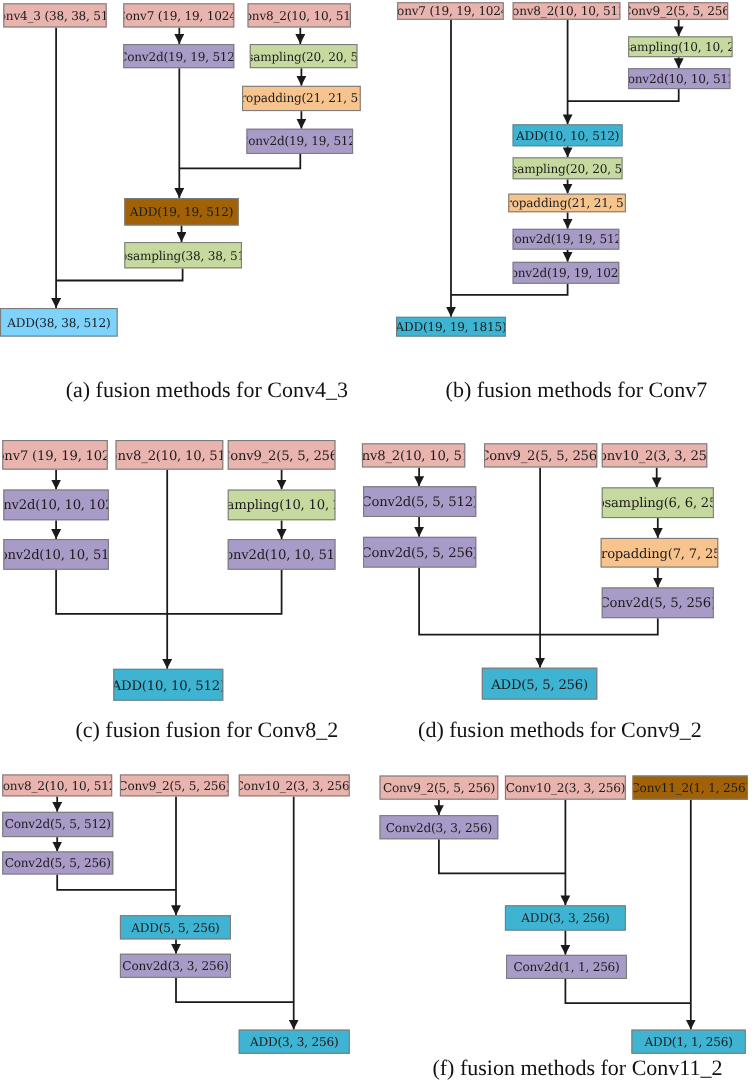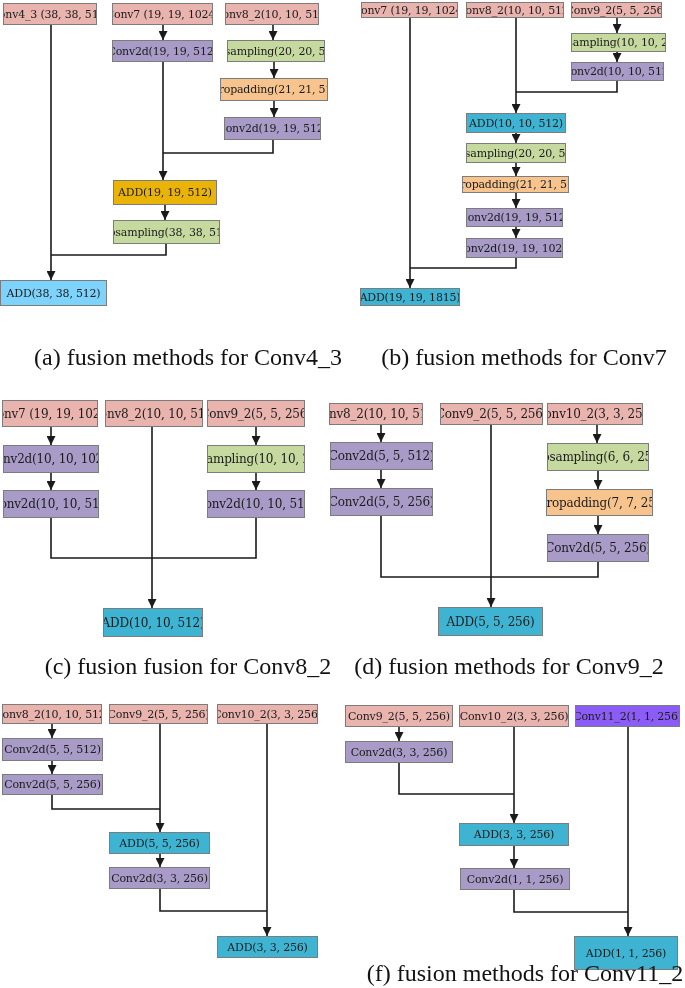--- a/index.html
+++ b/index.html
@@ -10,21 +10,21 @@
   .node{
     position:absolute;z-index:2;box-sizing:border-box;
     border:1px solid #7c7c7c;
     display:flex;align-items:center;justify-content:center;
     font-family:"DejaVu Serif",serif;font-size:11px;color:#1c1c1c;
     white-space:nowrap;overflow:hidden;letter-spacing:-0.2px;
   }
   .p-c,.p-d{font-size:12px;}
   .caption{
     position:absolute;z-index:2;text-align:center;
-    font-family:"Liberation Serif",serif;font-size:24px;color:#121212;
+    font-family:"Liberation Serif",serif;font-size:20px;color:#121212;
     white-space:nowrap;
   }
 </style>
 </head>
 <body>
 
 <div id="figure">
   <svg id="edges" xmlns="http://www.w3.org/2000/svg" width="685" height="988">
       <defs>
         <marker id="arr" markerWidth="10" markerHeight="9" refX="9" refY="4.5" orient="auto" markerUnits="userSpaceOnUse">
@@ -79,21 +79,21 @@
       <polyline points="514,890 514,912 628,912" fill="none" stroke="#1a1a1a" stroke-width="1.6"></polyline>
       <polyline points="628,727 628,936" fill="none" stroke="#1a1a1a" stroke-width="1.6" marker-end="url(#arr)"></polyline>
     </svg>
 <div class="node p-a" style="left: 3px; top: 3px; width: 94px; height: 22px; background: rgb(233, 179, 174);">Conv4_3 (38, 38, 512)</div>
     <div class="node p-a" style="left: 112px; top: 3px; width: 101px; height: 22px; background: rgb(233, 179, 174);">Conv7 (19, 19, 1024)</div>
     <div class="node p-a" style="left: 225px; top: 3px; width: 94px; height: 22px; background: rgb(233, 179, 174);">Conv8_2(10, 10, 512)</div>
     <div class="node p-a" style="left: 112px; top: 40px; width: 101px; height: 22px; background: rgb(168, 155, 200);">Conv2d(19, 19, 512)</div>
     <div class="node p-a" style="left: 227px; top: 40px; width: 98px; height: 22px; background: rgb(198, 218, 159);">Upsampling(20, 20, 512)</div>
     <div class="node p-a" style="left: 220px; top: 78px; width: 108px; height: 23px; background: rgb(248, 196, 142);">Zeropadding(21, 21, 512)</div>
     <div class="node p-a" style="left: 224px; top: 117px; width: 97px; height: 23px; background: rgb(168, 155, 200);">Conv2d(19, 19, 512)</div>
-    <div class="node p-a" style="left: 113px; top: 180px; width: 104px; height: 25px; background: #eab308;">ADD(19, 19, 512)</div>
+    <div class="node p-a" style="left: 113px; top: 180px; width: 104px; height: 25px; background: #a16207;">ADD(19, 19, 512)</div>
     <div class="node p-a" style="left: 113px; top: 220px; width: 107px; height: 24px; background: rgb(198, 218, 159);">Upsampling(38, 38, 512)</div>
     <div class="node p-a" style="left: 0px; top: 280px; width: 107px; height: 26px; background: #7dd3fc;">ADD(38, 38, 512)</div>
     <div class="caption" style="left: 18px; top: 344px; width: 340px;">(a) fusion methods for Conv4_3</div>
     <div class="node p-b" style="left: 361px; top: 2px; width: 97px; height: 16px; background: rgb(233, 179, 174);">Conv7 (19, 19, 1024)</div>
     <div class="node p-b" style="left: 466px; top: 2px; width: 98px; height: 16px; background: rgb(233, 179, 174);">Conv8_2(10, 10, 512)</div>
     <div class="node p-b" style="left: 571px; top: 2px; width: 91px; height: 16px; background: rgb(233, 179, 174);">Conv9_2(5, 5, 256)</div>
     <div class="node p-b" style="left: 571px; top: 33px; width: 95px; height: 19px; background: rgb(198, 218, 159);">Upsampling(10, 10, 256)</div>
     <div class="node p-b" style="left: 571px; top: 62px; width: 93px; height: 19px; background: rgb(168, 155, 200);">Conv2d(10, 10, 512)</div>
     <div class="node p-b" style="left: 466px; top: 113px; width: 100px; height: 20px; background: rgb(62, 180, 210);">ADD(10, 10, 512)</div>
     <div class="node p-b" style="left: 466px; top: 143px; width: 100px; height: 20px; background: rgb(198, 218, 159);">Upsampling(20, 20, 512)</div>
@@ -124,19 +124,19 @@
     <div class="node p-e" style="left: 2px; top: 704px; width: 100px; height: 20px; background: rgb(233, 179, 174);">Conv8_2(10, 10, 512)</div>
     <div class="node p-e" style="left: 109px; top: 704px; width: 99px; height: 20px; background: rgb(233, 179, 174);">Conv9_2(5, 5, 256)</div>
     <div class="node p-e" style="left: 217px; top: 704px; width: 101px; height: 20px; background: rgb(233, 179, 174);">Conv10_2(3, 3, 256)</div>
     <div class="node p-e" style="left: 2px; top: 738px; width: 101px; height: 23px; background: rgb(168, 155, 200);">Conv2d(5, 5, 512)</div>
     <div class="node p-e" style="left: 2px; top: 774px; width: 101px; height: 21px; background: rgb(168, 155, 200);">Conv2d(5, 5, 256)</div>
     <div class="node p-e" style="left: 109px; top: 832px; width: 101px; height: 22px; background: rgb(62, 180, 210);">ADD(5, 5, 256)</div>
     <div class="node p-e" style="left: 109px; top: 867px; width: 101px; height: 22px; background: rgb(168, 155, 200);">Conv2d(3, 3, 256)</div>
     <div class="node p-e" style="left: 217px; top: 936px; width: 101px; height: 22px; background: rgb(62, 180, 210);">ADD(3, 3, 256)</div>
     <div class="node p-f" style="left: 345px; top: 705px; width: 108px; height: 22px; background: rgb(233, 179, 174);">Conv9_2(5, 5, 256)</div>
     <div class="node p-f" style="left: 459px; top: 705px; width: 110px; height: 22px; background: rgb(233, 179, 174);">Conv10_2(3, 3, 256)</div>
-    <div class="node p-f" style="left: 575px; top: 705px; width: 105px; height: 22px; background: #8b5cf6;">Conv11_2(1, 1, 256)</div>
+    <div class="node p-f" style="left: 575px; top: 705px; width: 105px; height: 22px; background: #a16207;">Conv11_2(1, 1, 256)</div>
     <div class="node p-f" style="left: 345px; top: 741px; width: 108px; height: 22px; background: rgb(168, 155, 200);">Conv2d(3, 3, 256)</div>
     <div class="node p-f" style="left: 459px; top: 823px; width: 110px; height: 23px; background: rgb(62, 180, 210);">ADD(3, 3, 256)</div>
     <div class="node p-f" style="left: 460px; top: 868px; width: 110px; height: 22px; background: rgb(168, 155, 200);">Conv2d(1, 1, 256)</div>
-    <div class="node p-f" style="left: 574px; top: 936px; width: 104px; height: 34px; background: rgb(62, 180, 210); text-align: center;">ADD(1, 1, 256)</div>
+    <div class="node p-f" style="left: 574px; top: 936px; width: 104px; height: 22px; background: rgb(62, 180, 210); text-align: center;">ADD(1, 1, 256)</div>
     <div class="caption" style="left: 355px; top: 960px; width: 340px;">(f) fusion methods for Conv11_2</div>
   </div>
 
 </body></html>

